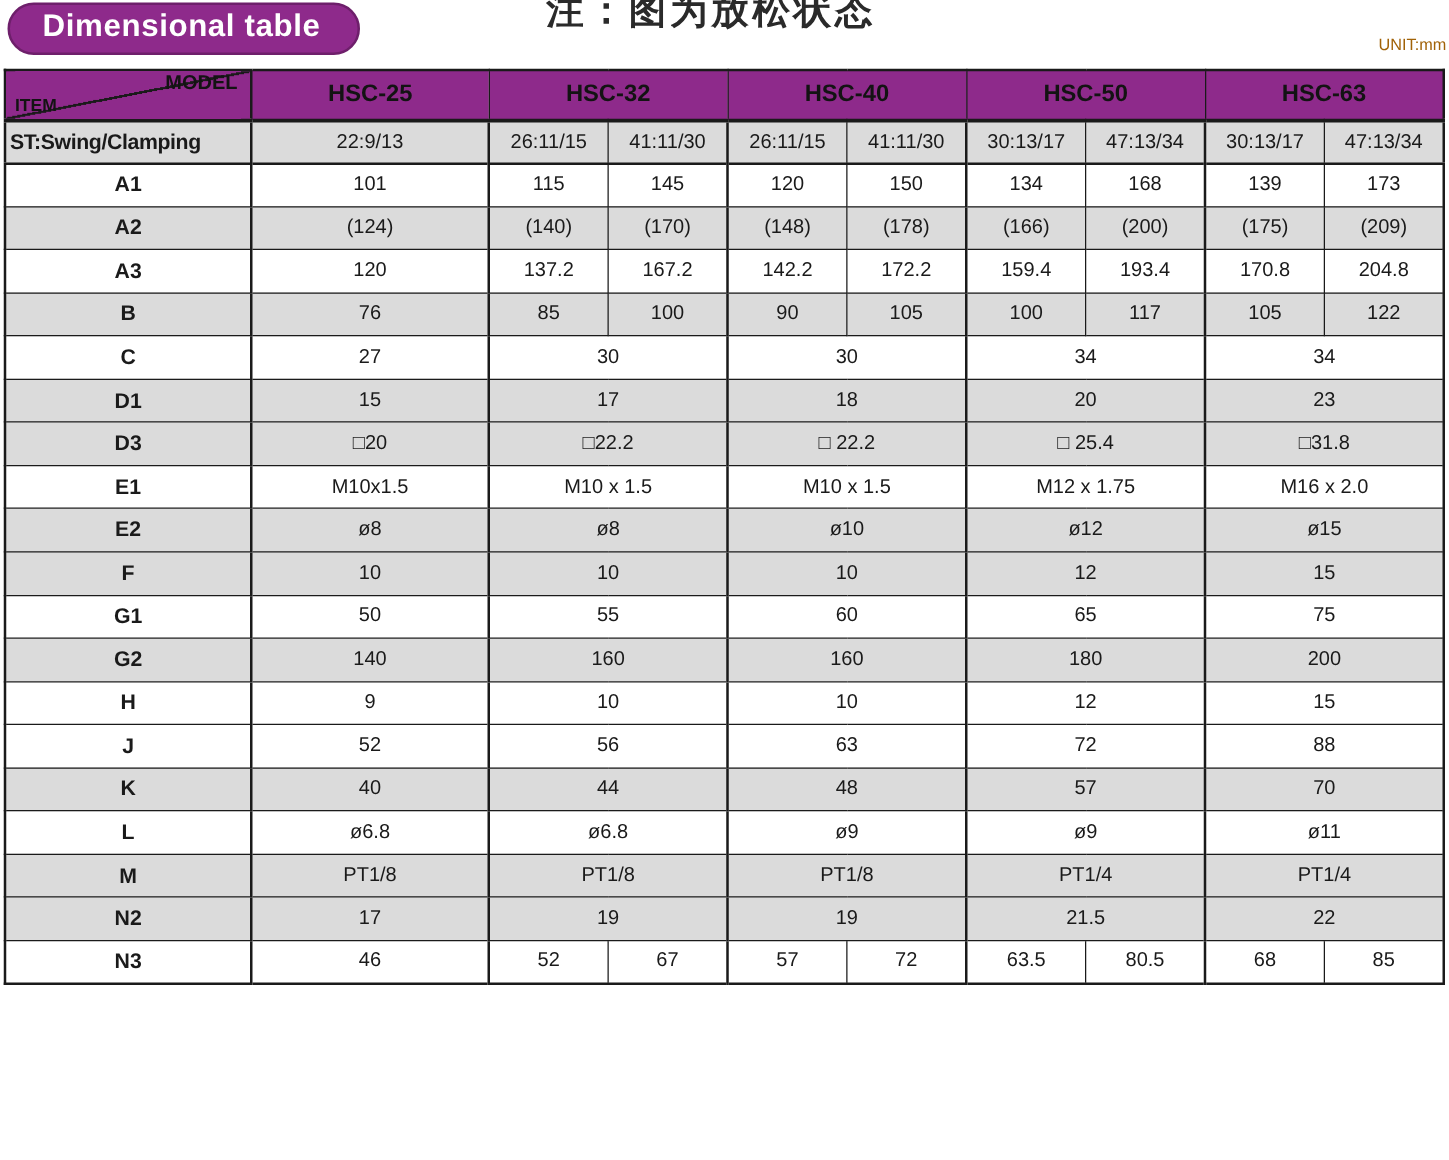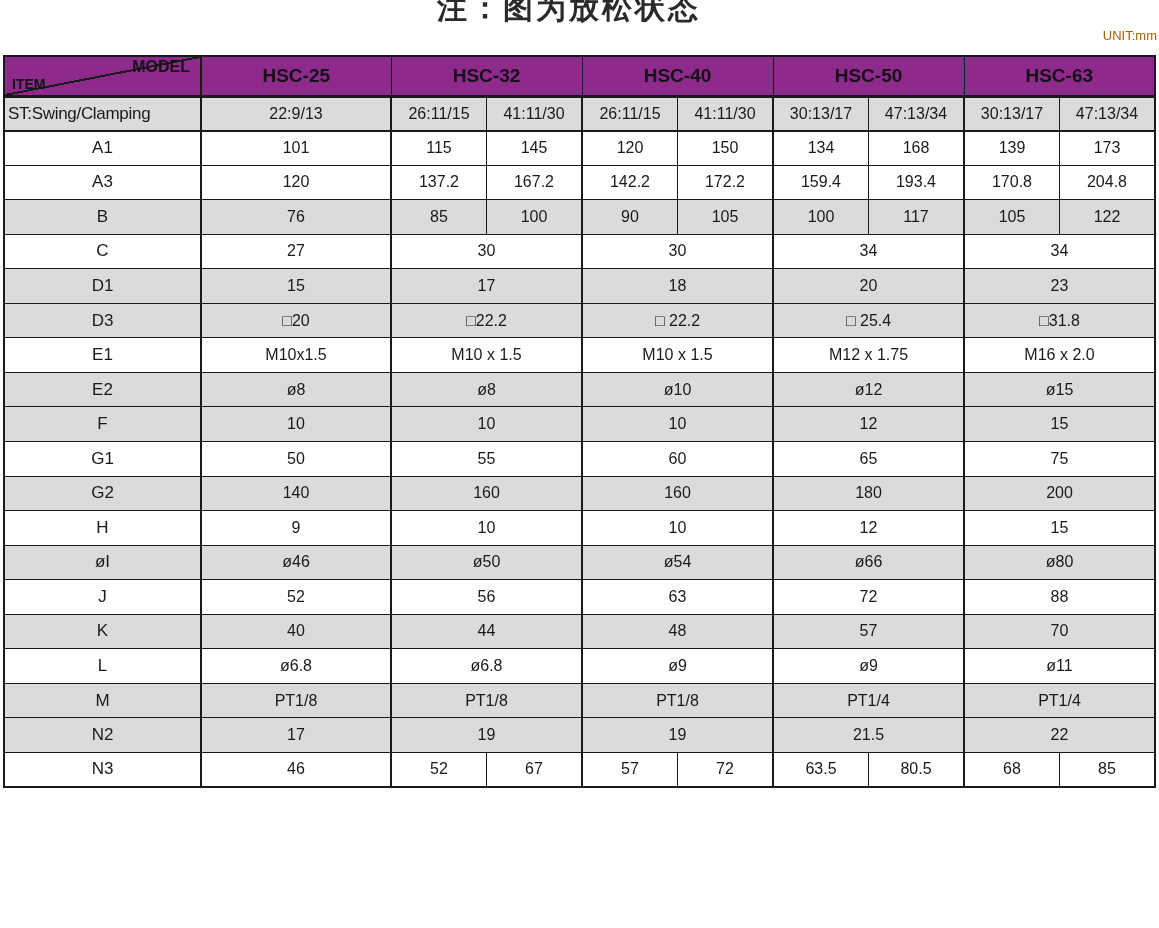--- a/index.html
+++ b/index.html
@@ -58,34 +58,35 @@
     border-right:2px solid var(--border);
     margin-top:48px;
   }
   th.corner .corner-top{position:absolute;top:1px;right:10px;font-size:16px;font-weight:bold;}
   th.corner .corner-bot{position:absolute;bottom:3px;left:7px;font-size:14px;font-weight:bold;}
 
   tbody tr{height:34.55px;}
   tbody tr.gray{background:var(--gray);}
   tbody tr.st-row{border-bottom:2px solid var(--border);}
   tbody th.item{
-    font-weight:normal;font-size:17px;text-align:center;
+    font-weight:bold;font-size:17px;text-align:center;
     border-right:2px solid var(--border);
     background:transparent;
     margin-top:16px;
   }
   tbody th.item.long{font-size:17px;text-align:left;padding-left:3px;letter-spacing:-0.3px;}
   td.val{text-align:center;font-size:16px;}
   td.gstart{border-left:2px solid var(--border);}
 </style>
 </head>
 <body>
 
 <div class="page">
 
+  <div class="title-badge">Dimensional table</div>
   <div class="note-cn">注：图为放松状态</div>
   <div class="unit-label">UNIT:mm</div>
 
   <table class="dim-table">
     <colgroup id="cols">
         <col class="c-item">
         <col class="c-25">
         <col class="c-sub">
         <col class="c-sub">
         <col class="c-sub">
@@ -126,20 +127,32 @@
           <td class="val" colspan="1">101</td>
           <td class="val gstart" colspan="1">115</td>
           <td class="val" colspan="1">145</td>
           <td class="val gstart" colspan="1">120</td>
           <td class="val" colspan="1">150</td>
           <td class="val gstart" colspan="1">134</td>
           <td class="val" colspan="1">168</td>
           <td class="val gstart" colspan="1">139</td>
           <td class="val" colspan="1">173</td>
         </tr>
+        <tr class="gray">
+          <th class="item">A2</th>
+          <td class="val" colspan="1">(124)</td>
+          <td class="val gstart" colspan="1">(140)</td>
+          <td class="val" colspan="1">(170)</td>
+          <td class="val gstart" colspan="1">(148)</td>
+          <td class="val" colspan="1">(178)</td>
+          <td class="val gstart" colspan="1">(166)</td>
+          <td class="val" colspan="1">(200)</td>
+          <td class="val gstart" colspan="1">(175)</td>
+          <td class="val" colspan="1">(209)</td>
+        </tr>
         <tr class="white">
           <th class="item">A3</th>
           <td class="val" colspan="1">120</td>
           <td class="val gstart" colspan="1">137.2</td>
           <td class="val" colspan="1">167.2</td>
           <td class="val gstart" colspan="1">142.2</td>
           <td class="val" colspan="1">172.2</td>
           <td class="val gstart" colspan="1">159.4</td>
           <td class="val" colspan="1">193.4</td>
           <td class="val gstart" colspan="1">170.8</td>
@@ -222,28 +235,20 @@
           <td class="val gstart" colspan="2">200</td>
         </tr>
         <tr class="white">
           <th class="item">H</th>
           <td class="val" colspan="1">9</td>
           <td class="val gstart" colspan="2">10</td>
           <td class="val gstart" colspan="2">10</td>
           <td class="val gstart" colspan="2">12</td>
           <td class="val gstart" colspan="2">15</td>
         </tr>
-        <tr class="gray">
-          <th class="item">øI</th>
-          <td class="val" colspan="1">ø46</td>
-          <td class="val gstart" colspan="2">ø50</td>
-          <td class="val gstart" colspan="2">ø54</td>
-          <td class="val gstart" colspan="2">ø66</td>
-          <td class="val gstart" colspan="2">ø80</td>
-        </tr>
         <tr class="white">
           <th class="item">J</th>
           <td class="val" colspan="1">52</td>
           <td class="val gstart" colspan="2">56</td>
           <td class="val gstart" colspan="2">63</td>
           <td class="val gstart" colspan="2">72</td>
           <td class="val gstart" colspan="2">88</td>
         </tr>
         <tr class="gray">
           <th class="item">K</th>

